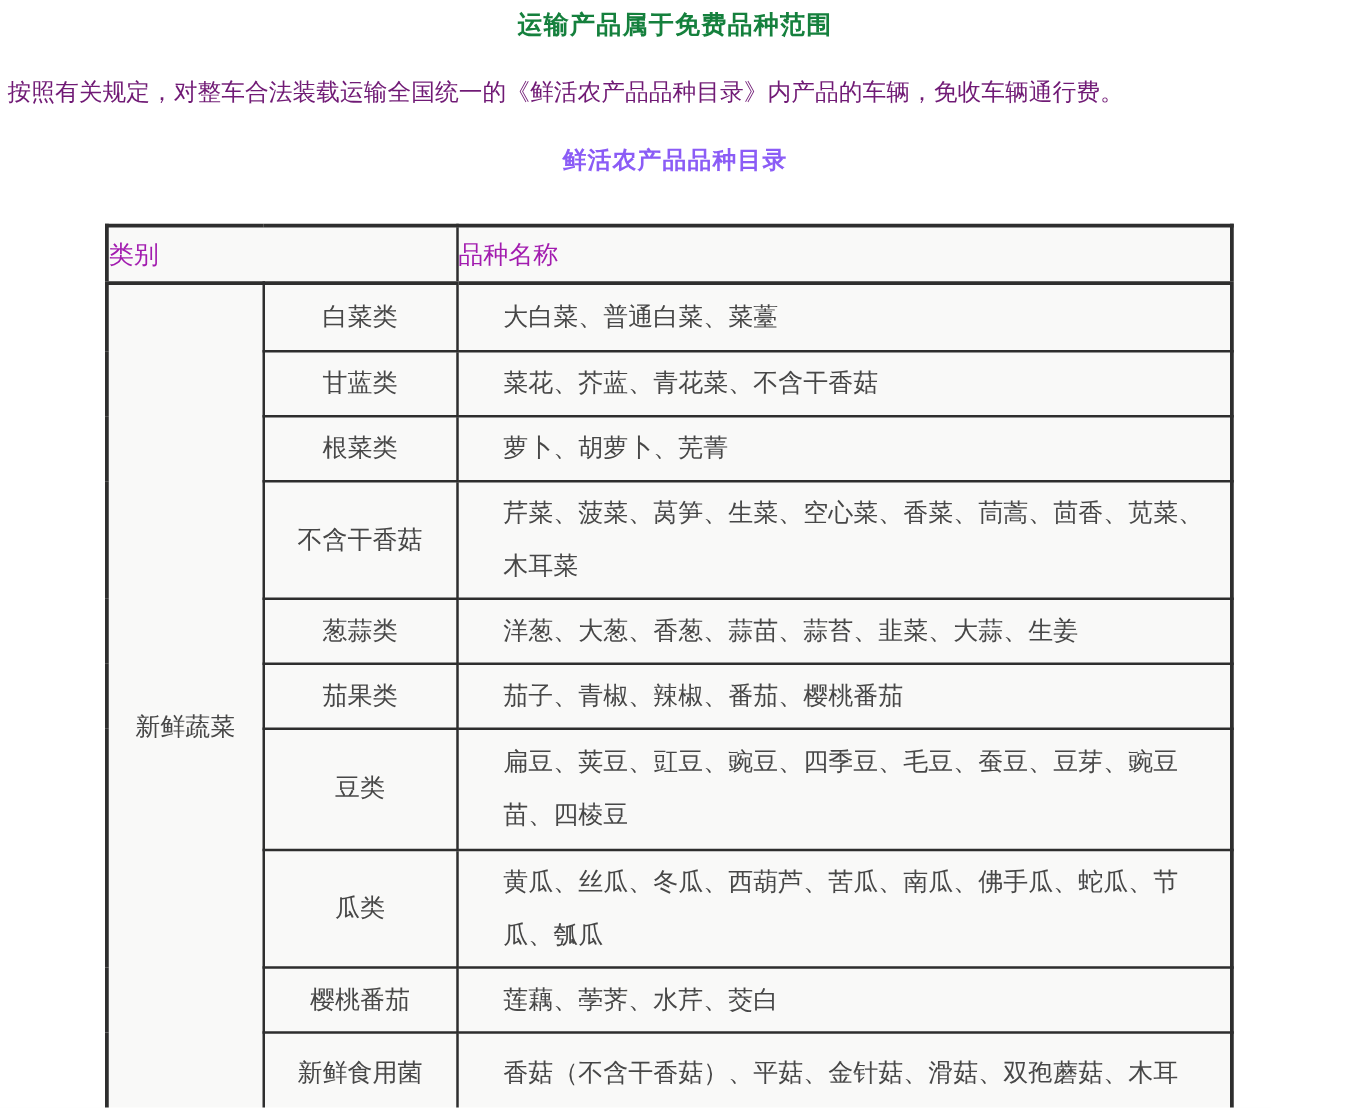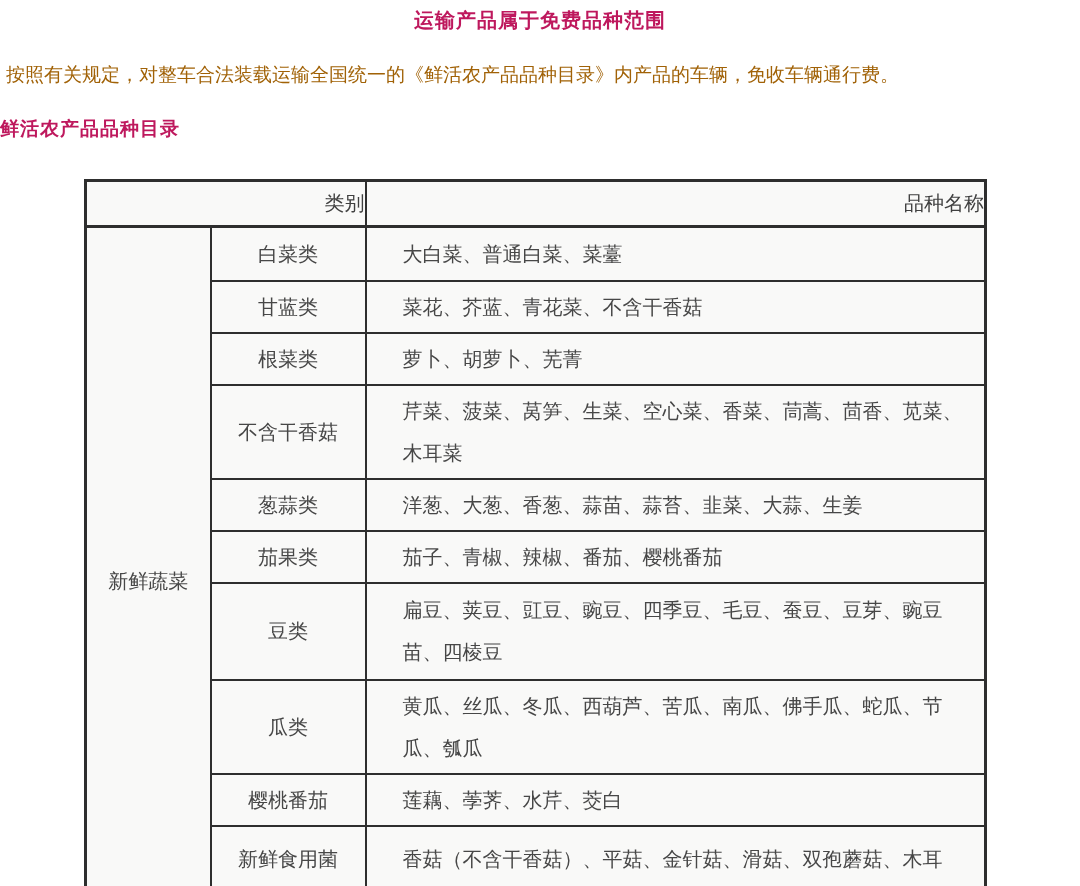--- a/index.html
+++ b/index.html
@@ -13,38 +13,38 @@
   .page {
     width: 1080px;
     height: 886px;
     position: relative;
   }
   .doc-title {
     padding-top: 8px;
     text-align: center;
     font-size: 20px;
     font-weight: bold;
-    color: #be185d;
+    color: #15803d;
     line-height: 24px;
     letter-spacing: 1px;
   }
   .doc-intro {
     margin-top: 31px;
     padding-left: 6px;
     padding-right: 16px;
     font-size: 19px;
-    color: #a16207;
+    color: #701a75;
     line-height: 24px;
   }
   .doc-subtitle {
     margin-top: 30px;
-    text-align: left;
+    text-align: center;
     font-size: 19px;
     font-weight: bold;
-    color: #be185d;
+    color: #8b5cf6;
     line-height: 24px;
     letter-spacing: 1px;
   }
   .catalog-wrap {
     margin-top: 38px;
     margin-left: 84px;
     width: 900px;
   }
   table.catalog {
     border-collapse: collapse;
@@ -55,23 +55,23 @@
     font-family: "Liberation Serif", "DejaVu Serif", serif;
     color: #474747;
   }
   table.catalog td {
     border: 2px solid #2e2e2e;
     font-size: 20px;
     vertical-align: middle;
   }
   tr.header-row { height: 46px; }
   tr.header-row td {
-    text-align: right;
+    text-align: left;
     border-bottom-width: 3px;
-    color: #404040;
+    color: #a21caf;
   }
   td.group-cell {
     text-align: center;
     width: 125px;
   }
   td.sub-cell {
     text-align: center;
     padding: 4px 17px;
     line-height: 42px;
   }

